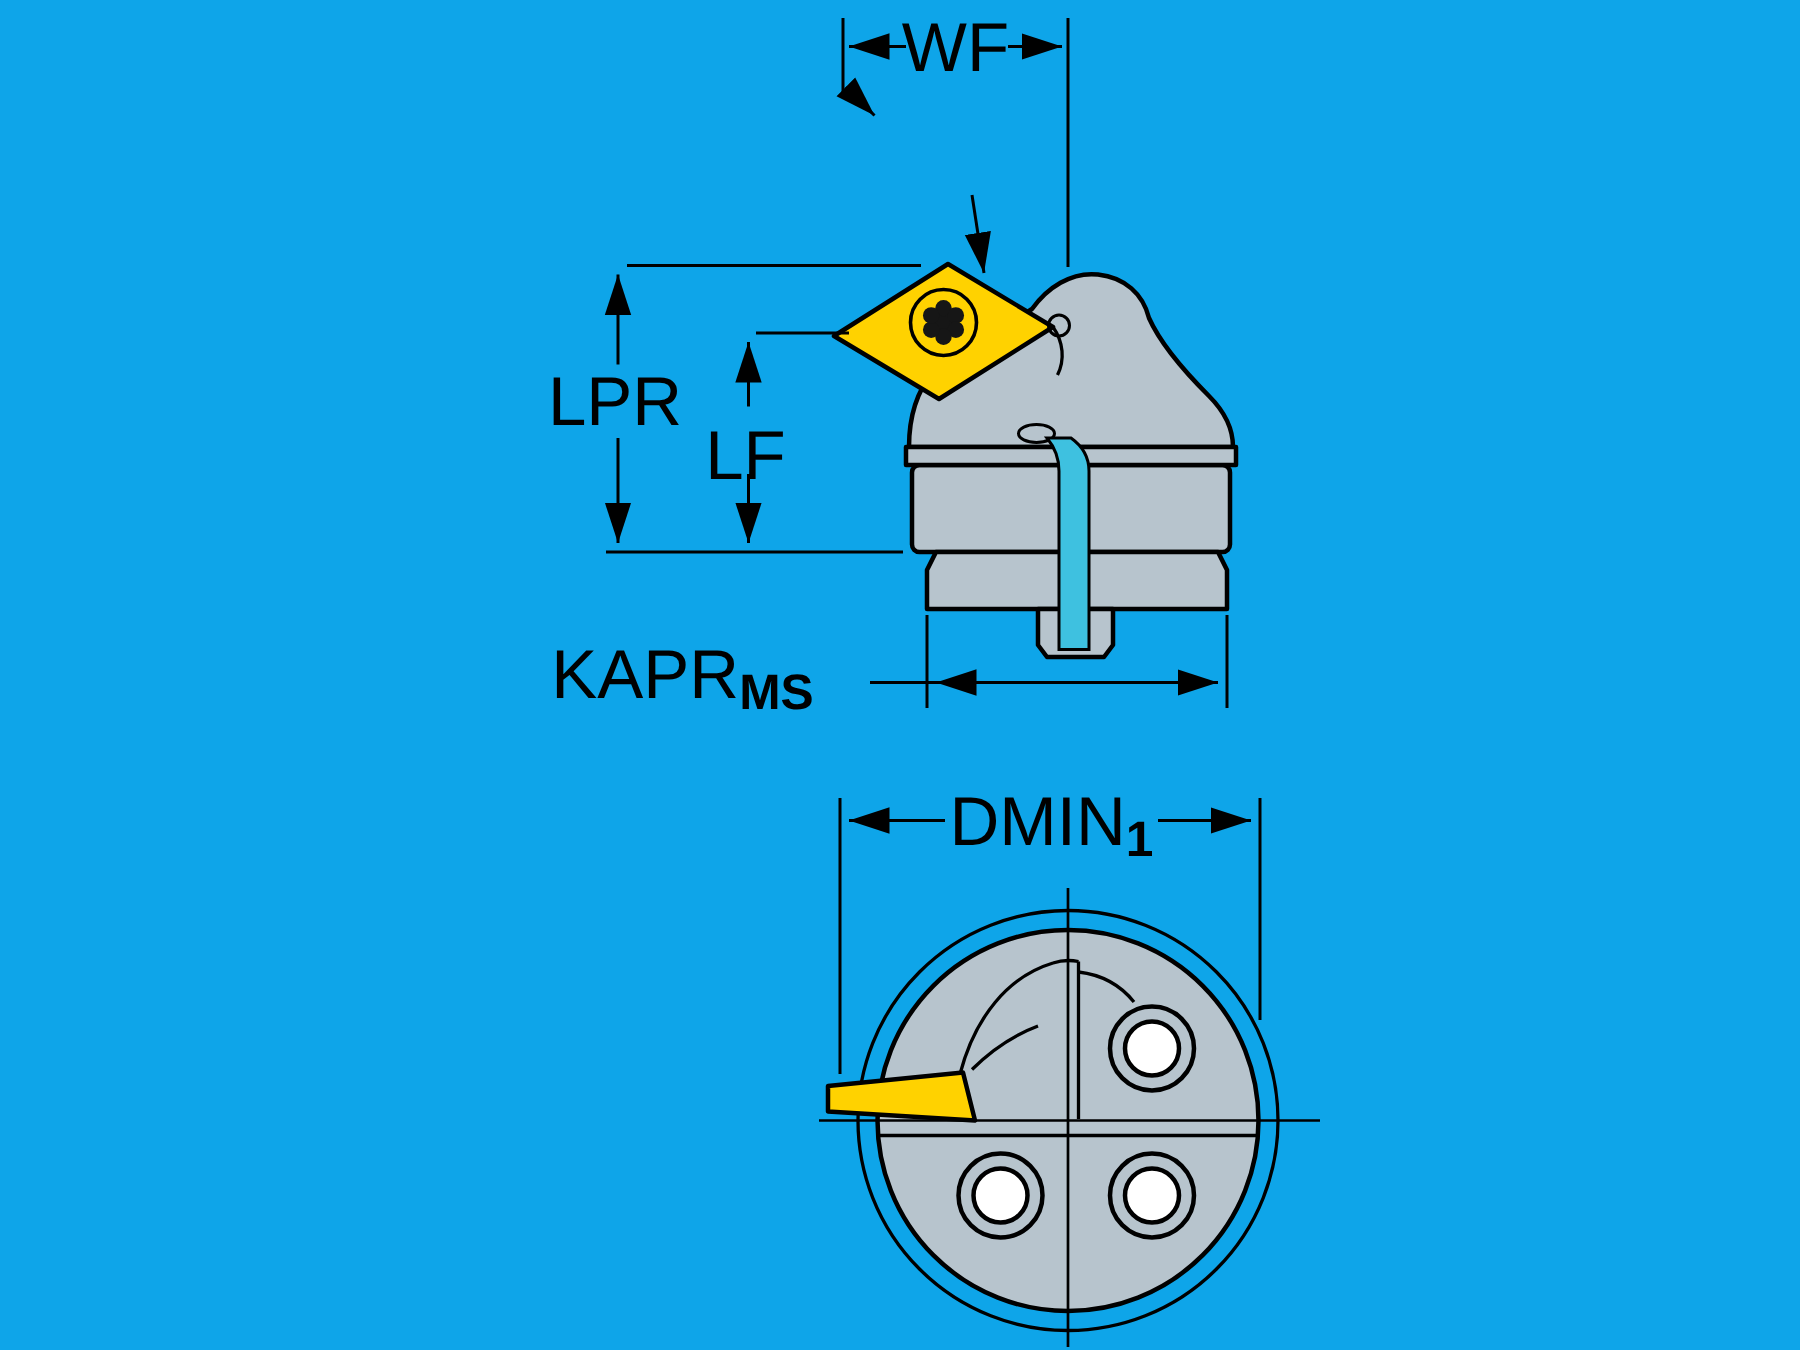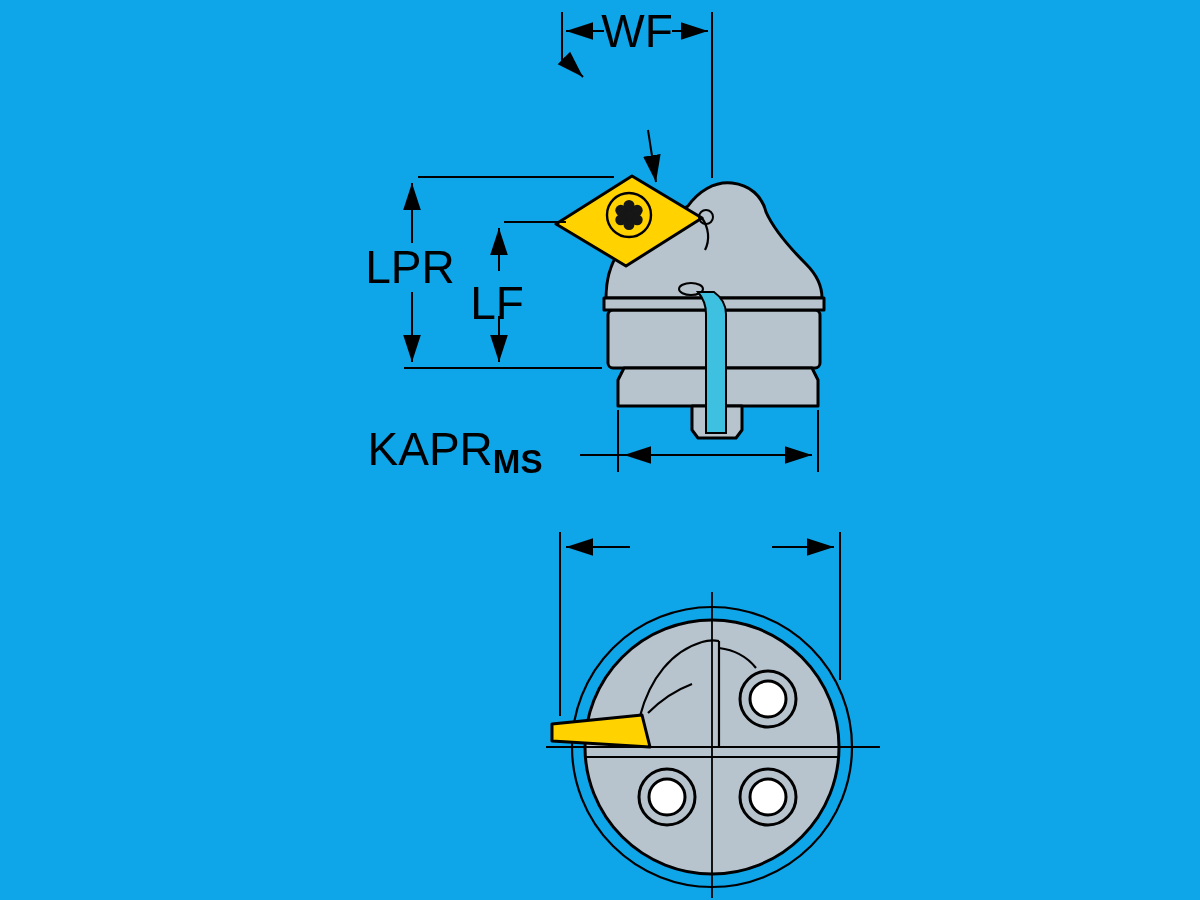--- a/index.html
+++ b/index.html
@@ -143,14 +143,17 @@
 </div>
 <div class="label" style="left:410px;top:267px">
   <span>LPR</span>
 </div>
 <div class="label" style="left:497px;top:303px">
   <span>LF</span>
 </div>
 <div class="label" style="left:455px;top:449px">
   <span>KAPR</span><span class="sub">MS</span>
 </div>
+<div class="label" style="left:701px;top:547px">
+  <span>DMIN</span><span class="sub">1</span>
+</div>
 
 </div>
 
 </body></html>

